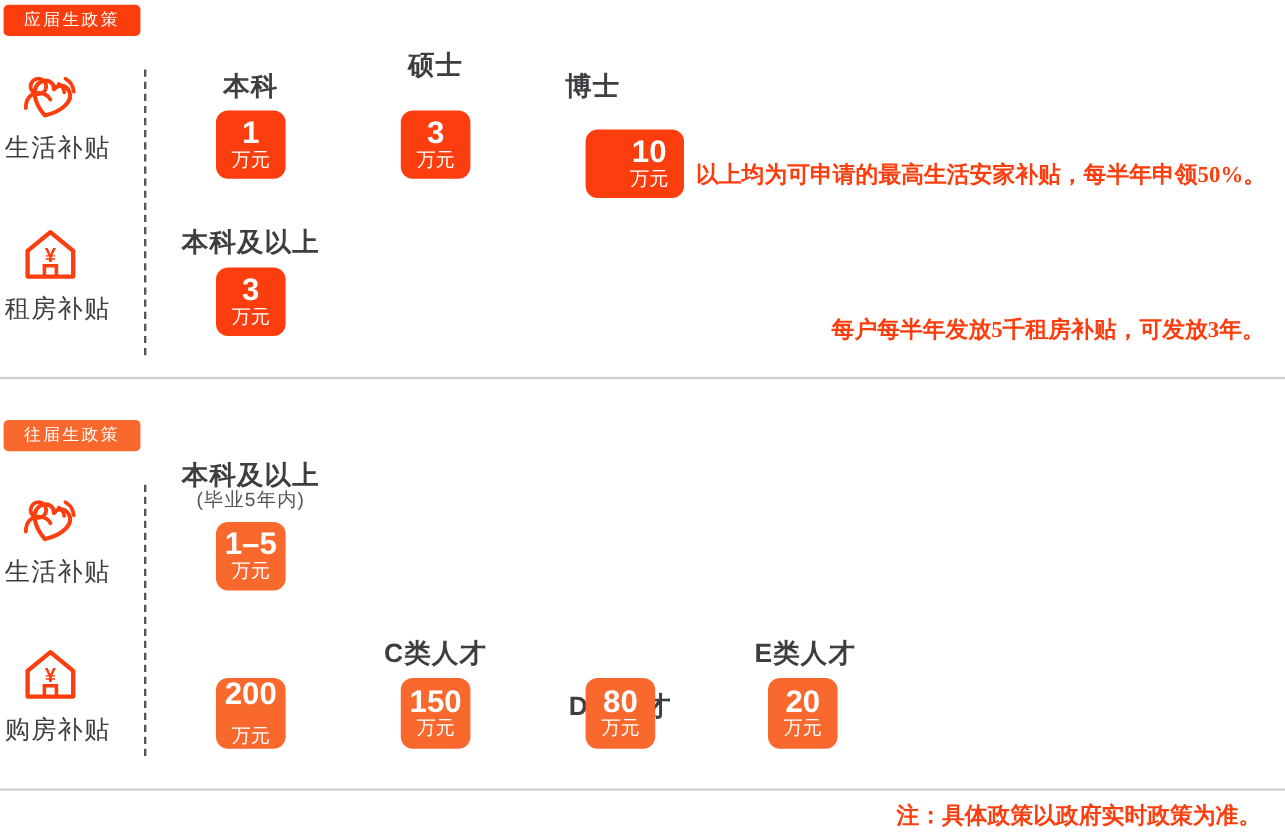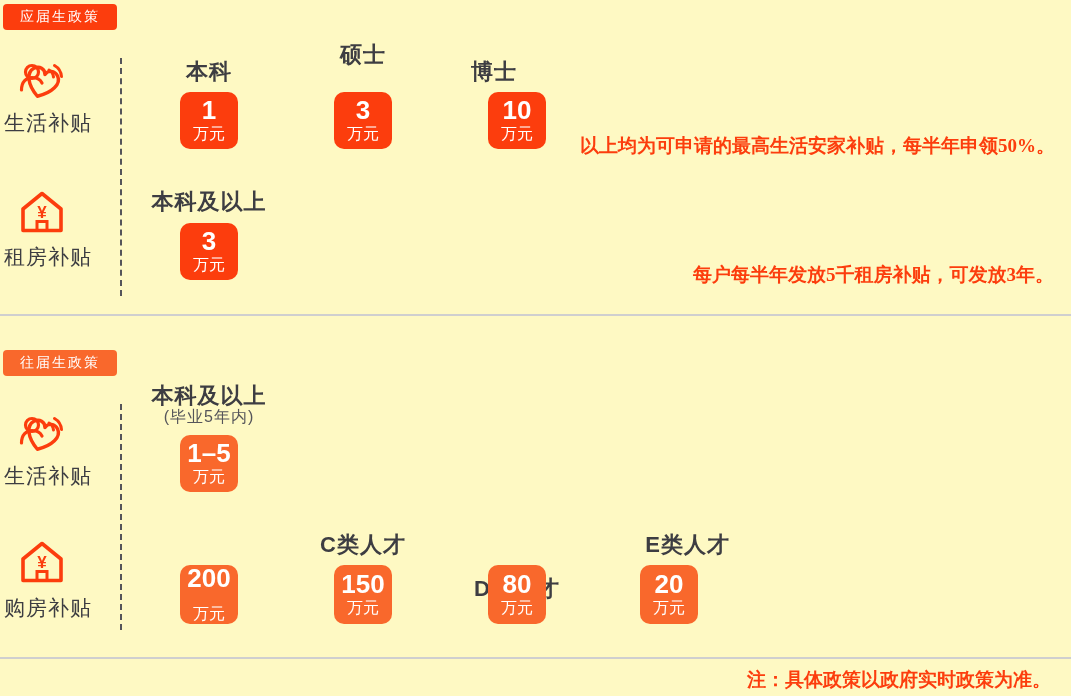--- a/index.html
+++ b/index.html
@@ -1,17 +1,17 @@
 <!DOCTYPE html>
 <html><head>
 <meta charset="utf-8">
 <style>
   html,body{margin:0;padding:0;background:#000;}
   .stage{
-    position:relative;width:1071px;height:696px;background:#fef9c3;
+    position:relative;width:1071px;height:696px;background:#ffffff;
     overflow:hidden;font-family:"Liberation Sans",sans-serif;
   }
   .badge{
     position:absolute;left:3px;width:114px;height:26px;border-radius:4px;
     color:#fff;font-size:14px;letter-spacing:2px;
     display:flex;align-items:center;justify-content:center;
   }
   .bg-red{background:#FC3D0D;}
   .bg-orange{background:#F9682C;}
   .vline{position:absolute;width:0;border-left:2px dashed #55555a;}
@@ -62,21 +62,21 @@
   <div class="col-hdr" style="left:435px;top:57px;">博士</div>
 
   <div class="vbox bg-red" style="left:180px;top:92px;">
     <div class="bval">1</div>
     <div class="bunit">万元</div>
   </div>
   <div class="vbox bg-red" style="left:334px;top:92px;">
     <div class="bval">3</div>
     <div class="bunit">万元</div>
   </div>
-  <div class="vbox bg-red" style="left:488px;top:92px;">
+  <div class="vbox bg-red" style="left:488px;top:108px;padding-left:24px;">
     <div class="bval">10</div>
     <div class="bunit">万元</div>
   </div>
 
   <div class="note" style="right:16px;top:133px;">以上均为可申请的最高生活安家补贴，每半年申领50%。</div>
 
   <span class="icon" style="left:18px;top:188px;">
     <svg width="48" height="48" viewBox="0 0 48 48" fill="none" stroke="#FC3D0D">
       <path d="M5 21 L24 5.5 L43 21 L43 42.5 L5 42.5 Z" stroke-width="3.6" stroke-linejoin="round"></path>
       <path d="M19 42 L19 33.5 L29 33.5 L29 42" stroke-width="3"></path>
@@ -121,21 +121,21 @@
     <svg width="48" height="48" viewBox="0 0 48 48" fill="none" stroke="#FC3D0D">
       <path d="M5 21 L24 5.5 L43 21 L43 42.5 L5 42.5 Z" stroke-width="3.6" stroke-linejoin="round"></path>
       <path d="M19 42 L19 33.5 L29 33.5 L29 42" stroke-width="3"></path>
       <text x="24" y="30" text-anchor="middle" font-size="17" font-weight="bold" fill="#FC3D0D" stroke="none" font-family="'Liberation Sans',sans-serif">¥</text>
     </svg>
   </span>
   <div class="row-label" style="top:594px;">购房补贴</div>
 
   <div class="col-hdr" style="left:304px;top:530px;">C类人才</div>
   <div class="col-hdr" style="left:458px;top:530px;margin-top:44px;">D类人才</div>
-  <div class="col-hdr" style="left:612px;top:530px;text-align:right;">E类人才</div>
+  <div class="col-hdr" style="left:612px;top:530px;">E类人才</div>
 
   <div class="vbox bg-orange" style="left:180px;top:565px;height:59px;justify-content:space-between;">
     <div class="bval">200</div>
     <div class="bunit">万元</div>
   </div>
   <div class="vbox bg-orange" style="left:334px;top:565px;height:59px;">
     <div class="bval">150</div>
     <div class="bunit">万元</div>
   </div>
   <div class="vbox bg-orange" style="left:488px;top:565px;height:59px;">

